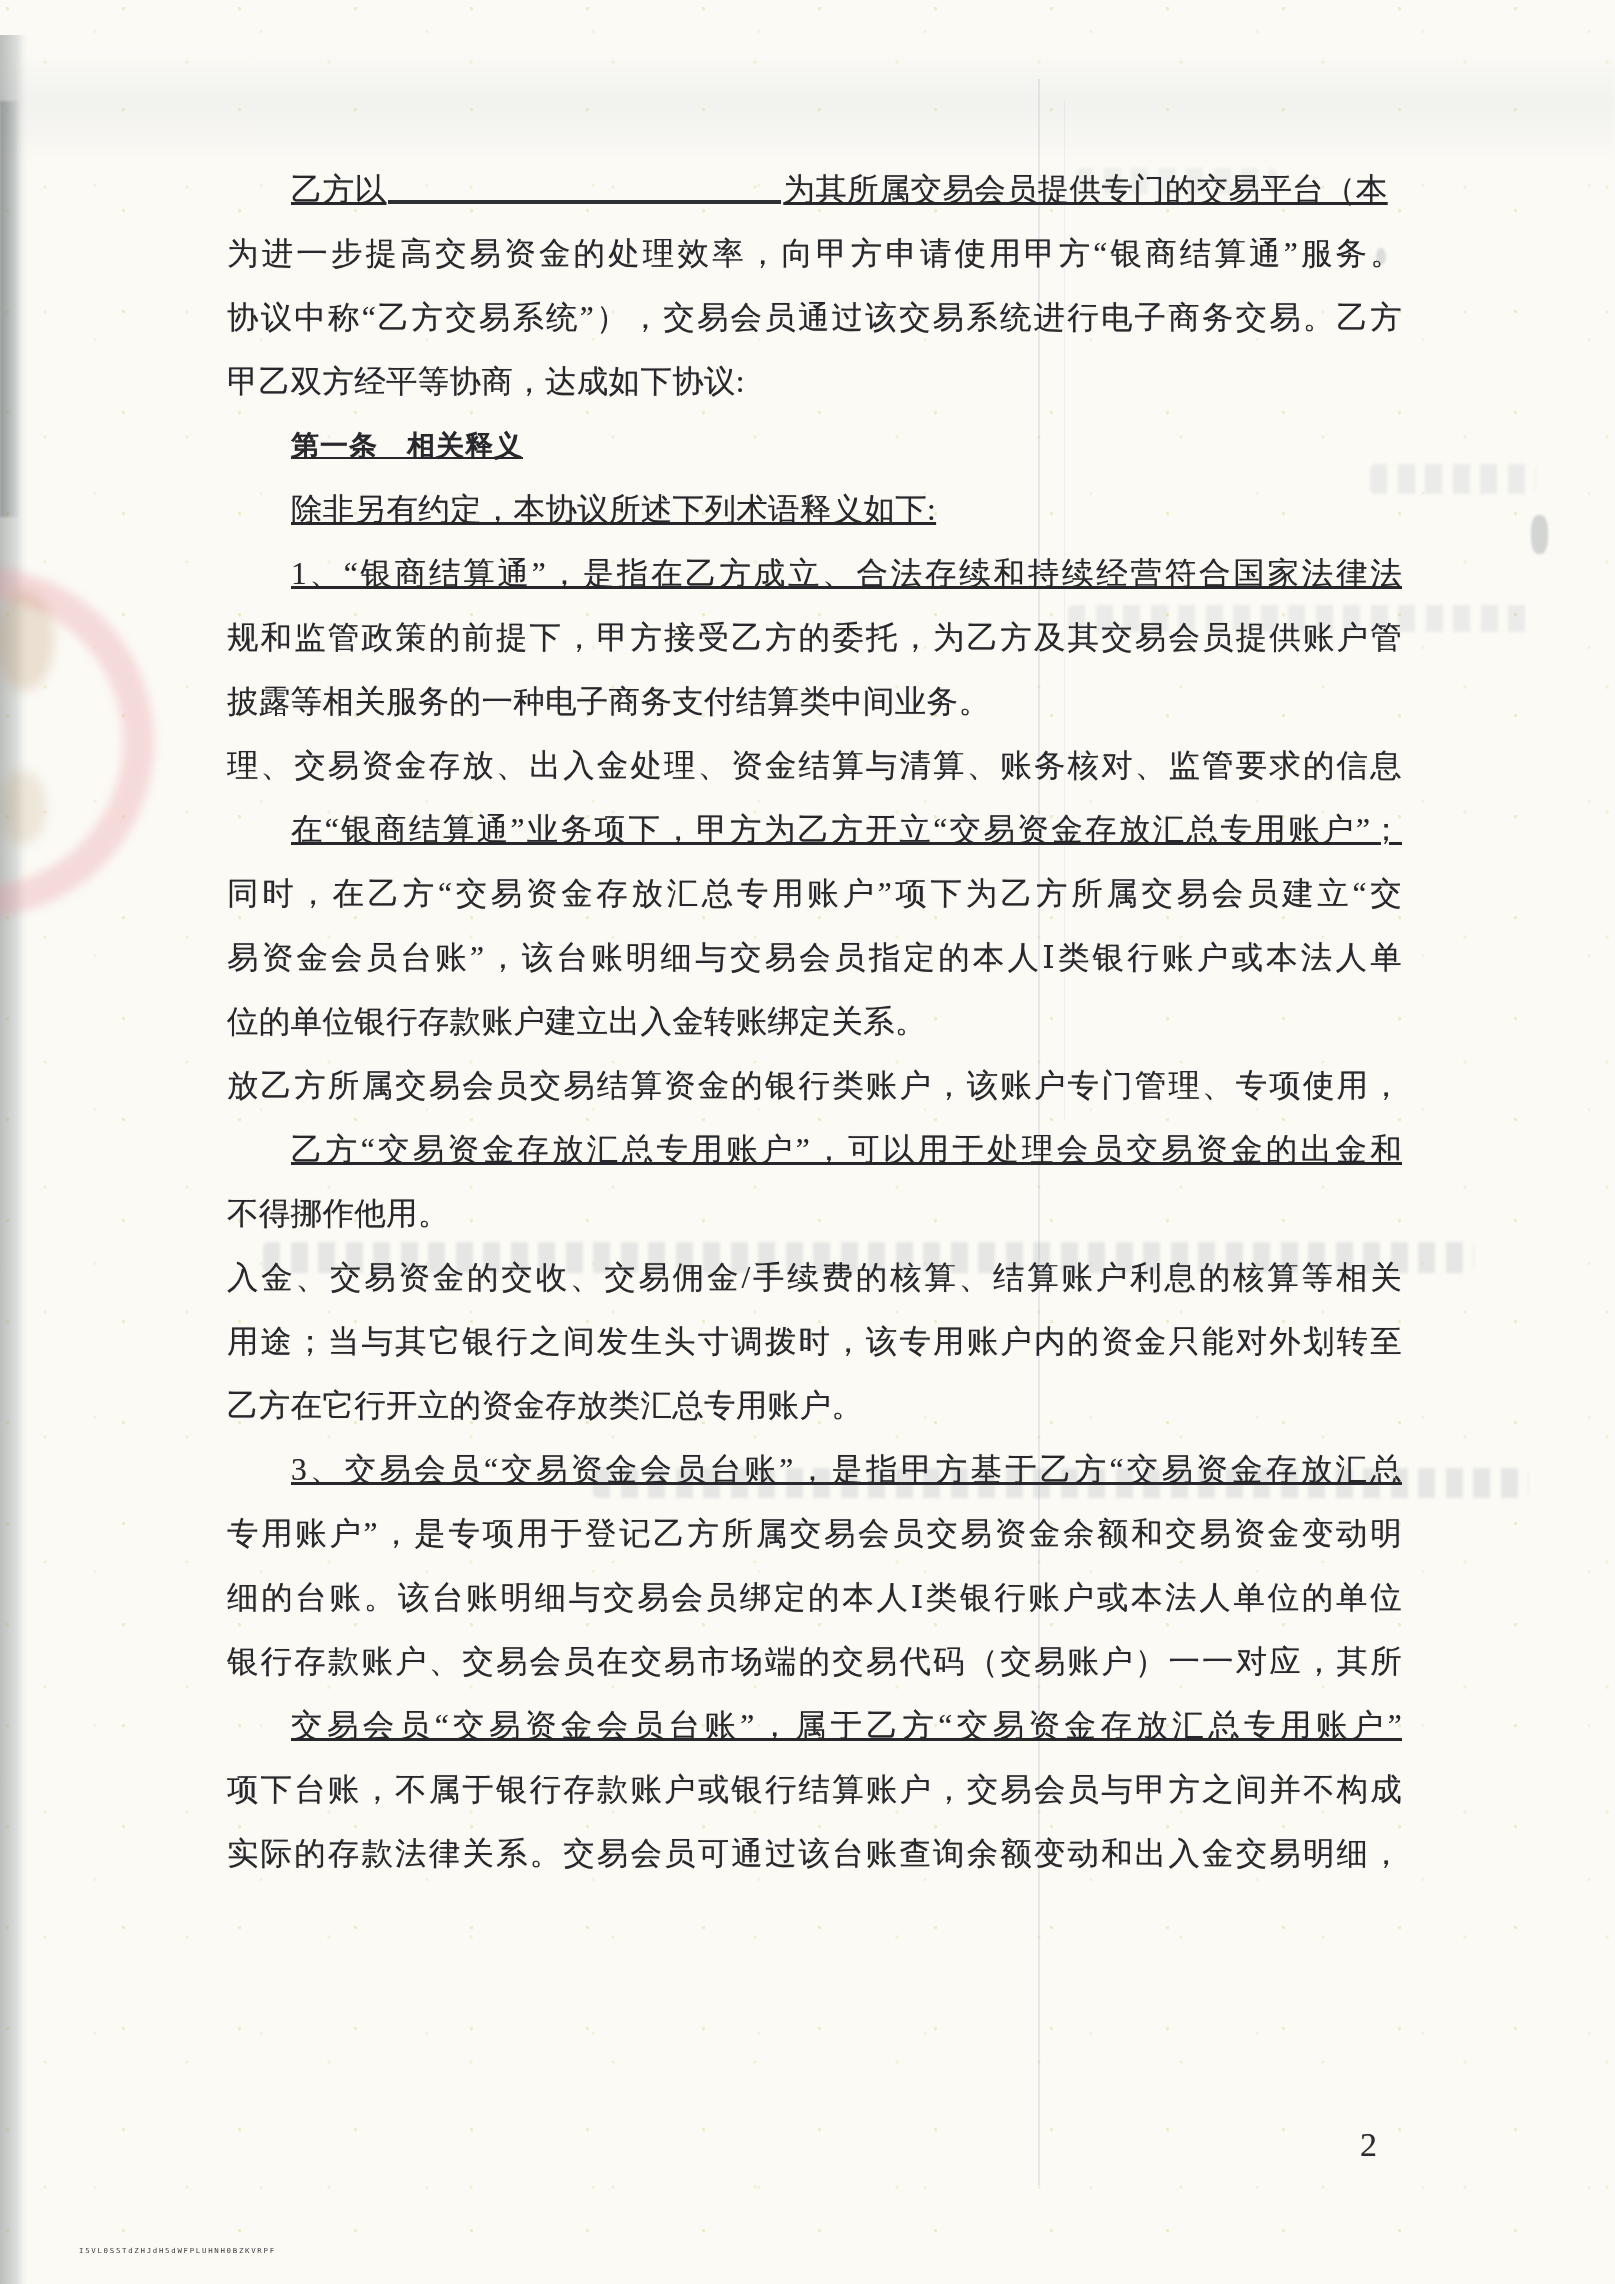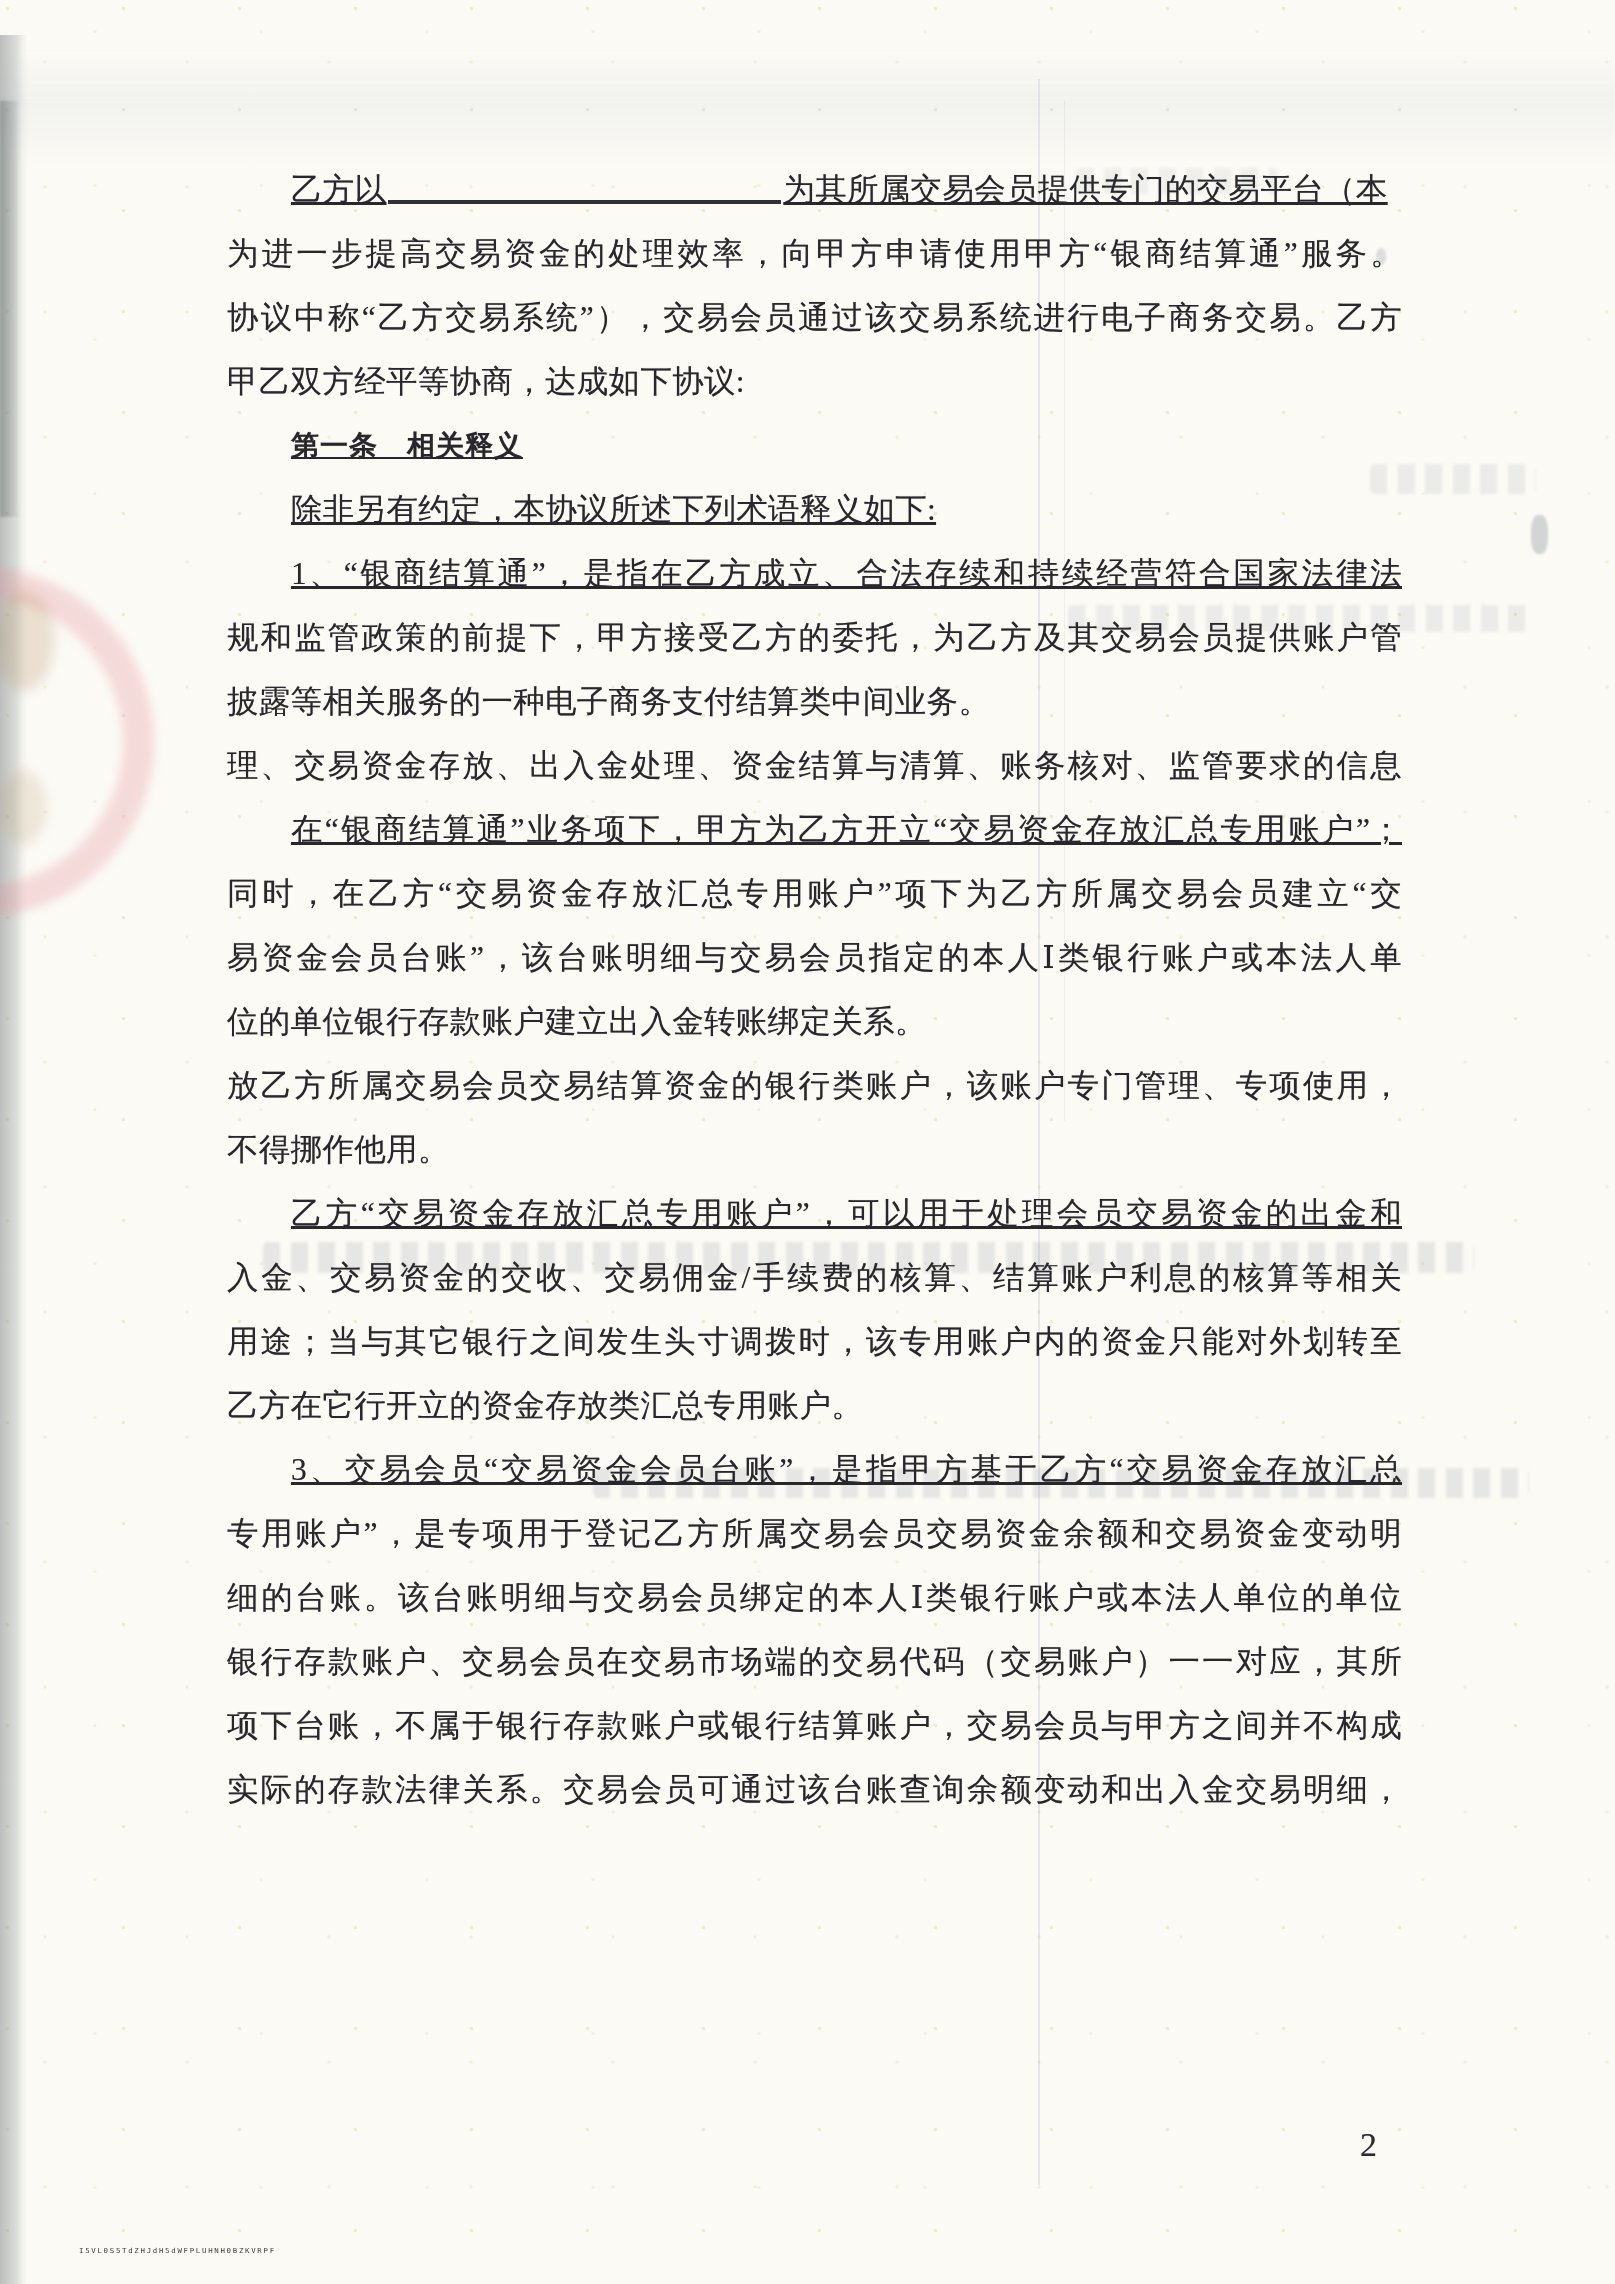--- a/index.html
+++ b/index.html
@@ -136,29 +136,30 @@
       <div class="line indent">除非另有约定，本协议所述下列术语释义如下:</div>
       <div class="line indent full">1、“银商结算通”，是指在乙方成立、合法存续和持续经营符合国家法律法</div>
       <div class="line full">规和监管政策的前提下，甲方接受乙方的委托，为乙方及其交易会员提供账户管</div>
       <div class="line">披露等相关服务的一种电子商务支付结算类中间业务。</div>
       <div class="line full">理、交易资金存放、出入金处理、资金结算与清算、账务核对、监管要求的信息</div>
       <div class="line indent full">在“银商结算通”业务项下，甲方为乙方开立“交易资金存放汇总专用账户”；</div>
       <div class="line full">同时，在乙方“交易资金存放汇总专用账户”项下为乙方所属交易会员建立“交</div>
       <div class="line full">易资金会员台账”，该台账明细与交易会员指定的本人Ⅰ类银行账户或本法人单</div>
       <div class="line">位的单位银行存款账户建立出入金转账绑定关系。</div>
       <div class="line full">放乙方所属交易会员交易结算资金的银行类账户，该账户专门管理、专项使用，</div>
+      <div class="line indent full">乙方“交易资金存放汇总专用账户”，可以用于处理会员交易资金的出金和</div>
       <div class="line">不得挪作他用。</div>
-      <div class="line indent full">乙方“交易资金存放汇总专用账户”，可以用于处理会员交易资金的出金和</div>
       <div class="line full">入金、交易资金的交收、交易佣金/手续费的核算、结算账户利息的核算等相关</div>
       <div class="line full">用途；当与其它银行之间发生头寸调拨时，该专用账户内的资金只能对外划转至</div>
       <div class="line">乙方在它行开立的资金存放类汇总专用账户。</div>
       <div class="line indent full">3、交易会员“交易资金会员台账”，是指甲方基于乙方“交易资金存放汇总</div>
       <div class="line full">专用账户”，是专项用于登记乙方所属交易会员交易资金余额和交易资金变动明</div>
       <div class="line full">细的台账。该台账明细与交易会员绑定的本人Ⅰ类银行账户或本法人单位的单位</div>
       <div class="line full">银行存款账户、交易会员在交易市场端的交易代码（交易账户）一一对应，其所</div>
+      <div class="line indent full">交易会员“交易资金会员台账”，属于乙方“交易资金存放汇总专用账户”</div>
       <div class="line full">项下台账，不属于银行存款账户或银行结算账户，交易会员与甲方之间并不构成</div>
       <div class="line full">实际的存款法律关系。交易会员可通过该台账查询余额变动和出入金交易明细，</div>
     </div>
 
   <div class="page-number">2</div>
   <div class="scanner-code">I5VL0S5TdZHJdH5dWFPLUHNH0BZKVRPF</div>
 </div>
 
 
 </body></html>

